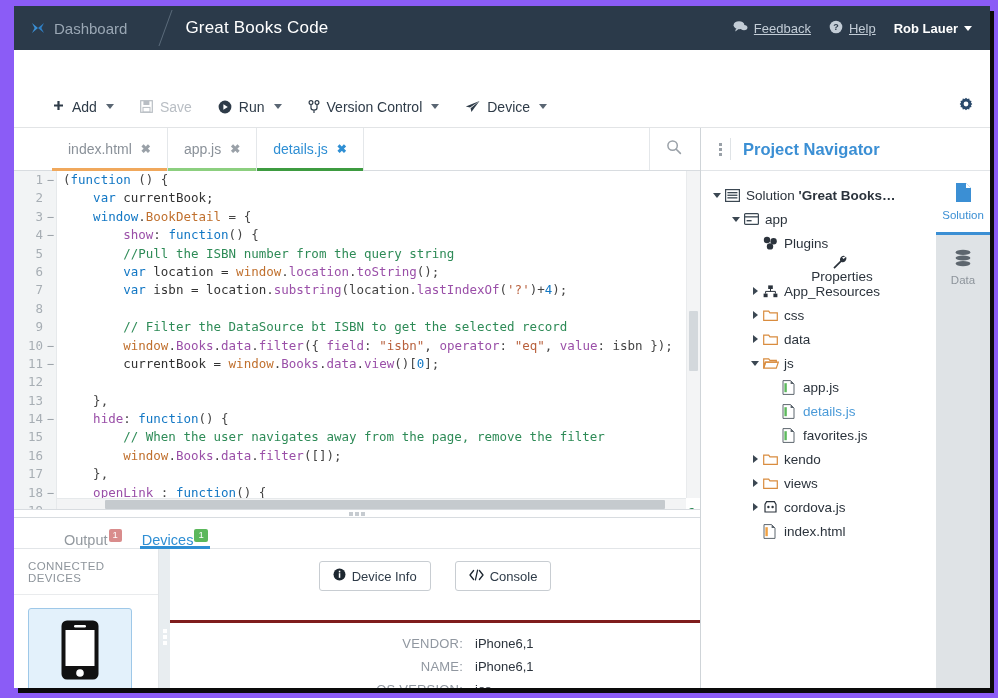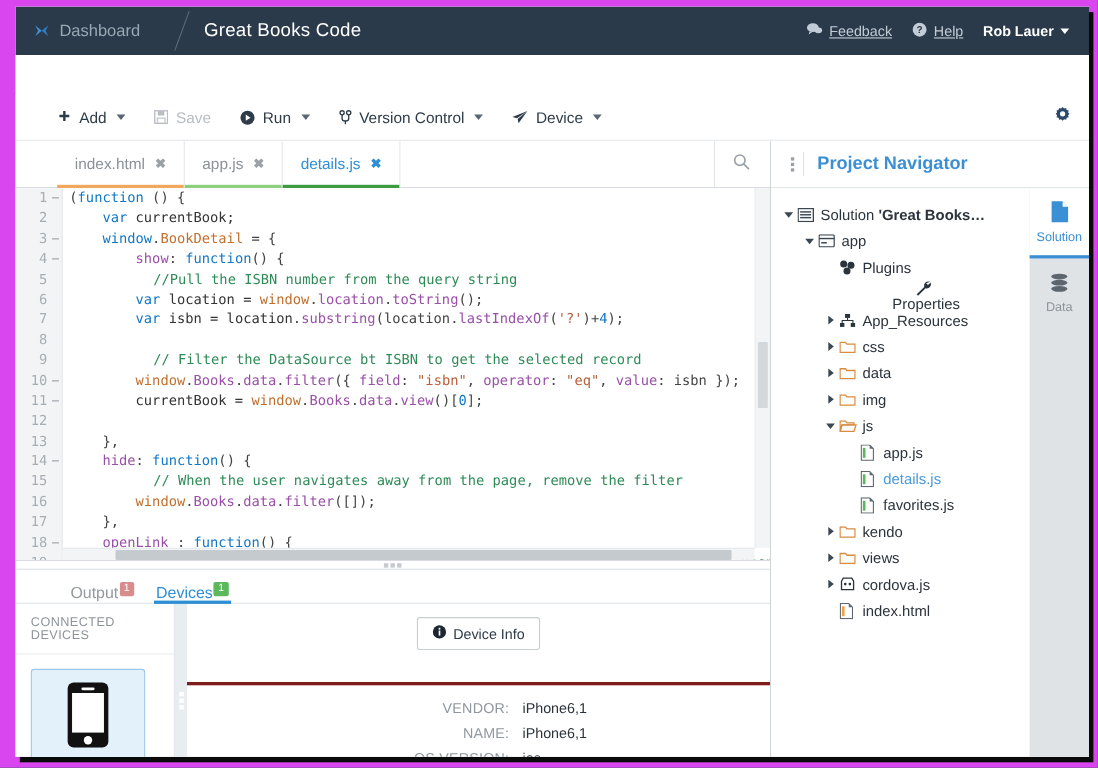--- a/index.html
+++ b/index.html
@@ -6,21 +6,21 @@
   html, body {
     margin: 0; padding: 0;
     width: 998px; height: 698px;
     overflow: hidden;
     background: #4a5d6b;
     font-family: "Liberation Sans", sans-serif;
   }
   #app {
     position: relative;
     width: 998px; height: 698px;
-    background: #d946ef;
+    background: #8b5cf6;
   }
   
   .window {
     position: absolute;
     left: 14px; top: 6px;
     width: 976px; height: 682px;
     background: #ffffff;
     box-shadow: 4px 5px 0 0 #0a0a0a;
     overflow: hidden;
   }
@@ -199,21 +199,21 @@
     height: 18.4px; line-height: 18.4px;
     font-size: 12.5px;
     white-space: pre;
     color: #333;
     padding-left: 6px;
   }
   .k  { color: #1277c4; }  
   .id { color: #333333; }
   .pr { color: #9a4fa8; }  
   .st { color: #b8603c; }  
-  .cm { color: #2e8b57; margin-left: 16px; }  
+  .cm { color: #2e8b57; }  
   .nm { color: #1277c4; }
   .or { color: #c0702e; }  
   .pn { color: #444; }
 
   .h-scroll {
     position: absolute; left: 43px; right: 14px; bottom: 0;
     height: 11px;
     background: #f3f4f5;
     border-top: 1px solid #e6e9eb;
   }
@@ -638,20 +638,30 @@
               <div class="dbtn">
                 <span>
                   <svg width="13" height="13" viewBox="0 0 13 13">
                     <circle cx="6.5" cy="6.5" r="6" fill="#1d2730"></circle>
                     <rect x="5.8" y="5.2" width="1.5" height="4.6" fill="#ffffff"></rect>
                     <rect x="5.8" y="2.7" width="1.5" height="1.7" fill="#ffffff"></rect>
                   </svg>
                 </span>
                 <span>Device Info</span>
               </div>
+              <div class="dbtn">
+                <span>
+                  <svg width="15" height="12" viewBox="0 0 15 12">
+                    <path d="M4.6 1.5 L1 6 L4.6 10.5" fill="none" stroke="#1d2730" stroke-width="1.3" stroke-linecap="round" stroke-linejoin="round"></path>
+                    <path d="M10.4 1.5 L14 6 L10.4 10.5" fill="none" stroke="#1d2730" stroke-width="1.3" stroke-linecap="round" stroke-linejoin="round"></path>
+                    <path d="M8.6 1 L6.4 11" stroke="#1d2730" stroke-width="1.2" stroke-linecap="round"></path>
+                  </svg>
+                </span>
+                <span>Console</span>
+              </div>
             </div>
             <div class="kv-wrap" id="kvwrap">
                   <div class="kv">
                     <span class="kk">VENDOR:</span>
                     <span class="vv">iPhone6,1</span>
                   </div>
                   <div class="kv">
                     <span class="kk">NAME:</span>
                     <span class="vv">iPhone6,1</span>
                   </div>
@@ -757,31 +767,20 @@
               <div class="tnode" style="padding-left: 46px;">
                 <span class="arrow">
                   <span class="ar-r"></span>
                 </span>
                 <span class="tico">
                   <svg width="15" height="12" viewBox="0 0 15 12">
                     <path d="M0.7 2.2 h5 l1.2 1.6 h7.4 v7.5 h-13.6 z" fill="none" stroke="#d98c3e" stroke-width="1.2"></path>
                   </svg>
                 </span>
                 <span class="tlbl">data</span>
-              </div>
-              <div class="tnode" style="padding-left: 46px;">
-                <span class="arrow">
-                  <span class="ar-r"></span>
-                </span>
-                <span class="tico">
-                  <svg width="15" height="12" viewBox="0 0 15 12">
-                    <path d="M0.7 2.2 h5 l1.2 1.6 h7.4 v7.5 h-13.6 z" fill="none" stroke="#d98c3e" stroke-width="1.2"></path>
-                  </svg>
-                </span>
-                <span class="tlbl">img</span>
               </div>
               <div class="tnode" style="padding-left: 46px;">
                 <span class="arrow">
                   <span class="ar-d"></span>
                 </span>
                 <span class="tico">
                   <svg width="16" height="12" viewBox="0 0 16 12">
                     <path d="M0.7 1.8 h5 l1.2 1.6 h6.4 v1.8 h-11 l-1.6 6 z" fill="none" stroke="#d98c3e" stroke-width="1.2"></path>
                     <path d="M2.7 5.2 h12.6 l-2 6 h-12.6 z" fill="none" stroke="#d98c3e" stroke-width="1.2"></path>
                   </svg>

